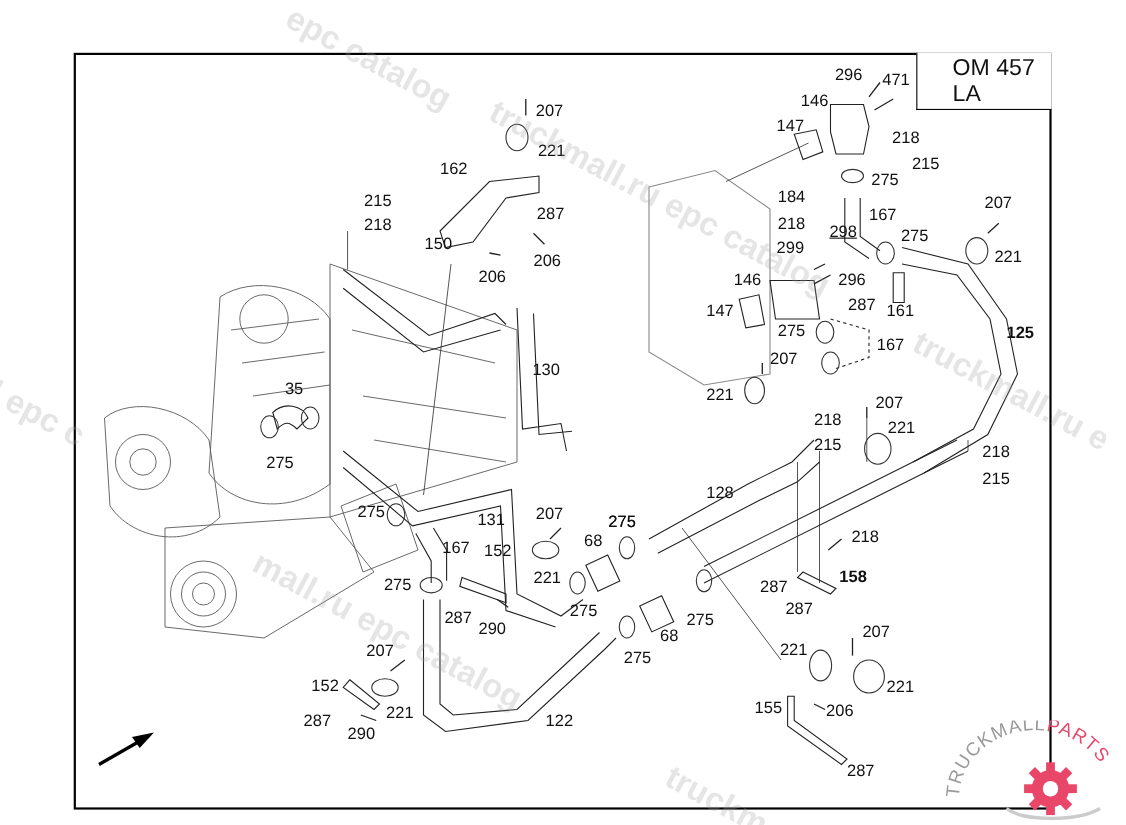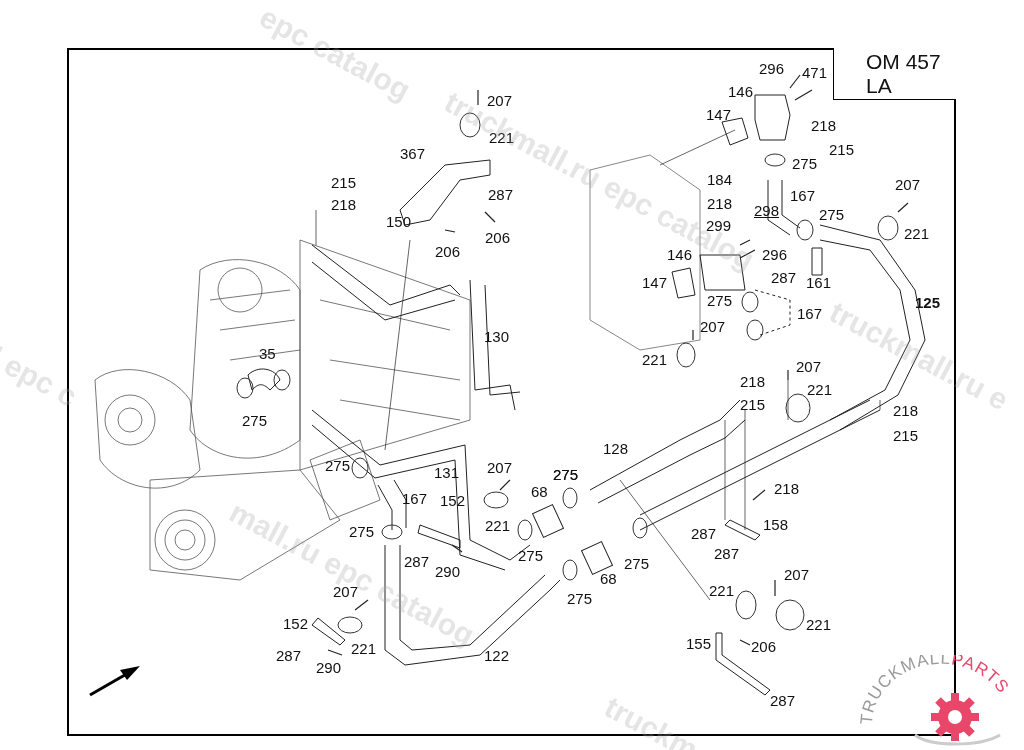--- a/index.html
+++ b/index.html
@@ -131,21 +131,21 @@
     <path d="M90 695 L130 672" stroke="#000" stroke-width="3"></path>
     <path d="M140 666 L120 670 L127 680 Z" fill="#000"></path>
   </g>
 </svg>
 
 <div id="model-box">OM 457 LA</div>
 
 <div id="labels">
     <div class="lbl" style="left: 487px; top: 93px;">207</div>
     <div class="lbl" style="left: 489px; top: 130px;">221</div>
-    <div class="lbl" style="left: 400px; top: 146px;">367</div>
+    <div class="lbl" style="left: 400px; top: 146px;">162</div>
     <div class="lbl" style="left: 331px; top: 175px;">215</div>
     <div class="lbl" style="left: 331px; top: 197px;">218</div>
     <div class="lbl" style="left: 488px; top: 187px;">287</div>
     <div class="lbl" style="left: 386px; top: 214px;">150</div>
     <div class="lbl" style="left: 435px; top: 244px;">206</div>
     <div class="lbl" style="left: 485px; top: 230px;">206</div>
     <div class="lbl" style="left: 484px; top: 329px;">130</div>
     <div class="lbl" style="left: 259px; top: 346px;">35</div>
     <div class="lbl" style="left: 242px; top: 413px;">275</div>
     <div class="lbl" style="left: 325px; top: 458px;">275</div>
@@ -153,31 +153,31 @@
     <div class="lbl" style="left: 487px; top: 460px;">207</div>
     <div class="lbl" style="left: 402px; top: 491px;">167</div>
     <div class="lbl" style="left: 440px; top: 493px;">152</div>
     <div class="lbl" style="left: 485px; top: 518px;">221</div>
     <div class="lbl" style="left: 349px; top: 524px;">275</div>
     <div class="lbl" style="left: 404px; top: 554px;">287</div>
     <div class="lbl" style="left: 435px; top: 564px;">290</div>
     <div class="lbl" style="left: 518px; top: 548px;">275</div>
     <div class="lbl" style="left: 531px; top: 484px;">68</div>
     <div class="lbl" style="left: 553px; top: 467px;">275</div>
-    <div class="lbl" style="left: 603px; top: 441px;">128</div>
+    <div class="lbl" style="left: 642px; top: 441px;">128</div>
     <div class="lbl" style="left: 567px; top: 591px;">275</div>
     <div class="lbl" style="left: 600px; top: 571px;">68</div>
     <div class="lbl" style="left: 624px; top: 556px;">275</div>
     <div class="lbl" style="left: 553px; top: 467px;">275</div>
     <div class="lbl" style="left: 333px; top: 584px;">207</div>
     <div class="lbl" style="left: 283px; top: 616px;">152</div>
     <div class="lbl" style="left: 351px; top: 641px;">221</div>
     <div class="lbl" style="left: 276px; top: 648px;">287</div>
     <div class="lbl" style="left: 316px; top: 660px;">290</div>
-    <div class="lbl" style="left: 484px; top: 648px;">122</div>
+    <div class="lbl" style="left: 496px; top: 648px;">122</div>
     <div class="lbl" style="left: 759px; top: 61px;">296</div>
     <div class="lbl" style="left: 802px; top: 65px;">471</div>
     <div class="lbl" style="left: 728px; top: 84px;">146</div>
     <div class="lbl" style="left: 706px; top: 107px;">147</div>
     <div class="lbl" style="left: 811px; top: 118px;">218</div>
     <div class="lbl" style="left: 829px; top: 142px;">215</div>
     <div class="lbl" style="left: 792px; top: 156px;">275</div>
     <div class="lbl" style="left: 707px; top: 172px;">184</div>
     <div class="lbl" style="left: 707px; top: 196px;">218</div>
     <div class="lbl" style="left: 790px; top: 188px;">167</div>
@@ -197,21 +197,21 @@
     <div class="lbl" style="left: 740px; top: 374px;">218</div>
     <div class="lbl" style="left: 807px; top: 382px;">221</div>
     <div class="lbl" style="left: 740px; top: 397px;">215</div>
     <div class="lbl" style="left: 895px; top: 177px;">207</div>
     <div class="lbl" style="left: 904px; top: 226px;">221</div>
     <div class="lbl" style="left: 915px; top: 295px; font-weight: bold;">125</div>
     <div class="lbl" style="left: 893px; top: 403px;">218</div>
     <div class="lbl" style="left: 893px; top: 428px;">215</div>
     <div class="lbl" style="left: 774px; top: 481px;">218</div>
     <div class="lbl" style="left: 691px; top: 526px;">287</div>
-    <div class="lbl" style="left: 763px; top: 517px;">158</div>
+    <div class="lbl" style="left: 763px; top: 517px; font-weight: bold;">158</div>
     <div class="lbl" style="left: 714px; top: 546px;">287</div>
     <div class="lbl" style="left: 709px; top: 583px;">221</div>
     <div class="lbl" style="left: 784px; top: 567px;">207</div>
     <div class="lbl" style="left: 806px; top: 617px;">221</div>
     <div class="lbl" style="left: 686px; top: 636px;">155</div>
     <div class="lbl" style="left: 751px; top: 639px;">206</div>
     <div class="lbl" style="left: 770px; top: 693px;">287</div>
   </div>
 
 <div class="wm" style="left:270px;top:0px;transform:rotate(28deg);">epc catalog</div>

